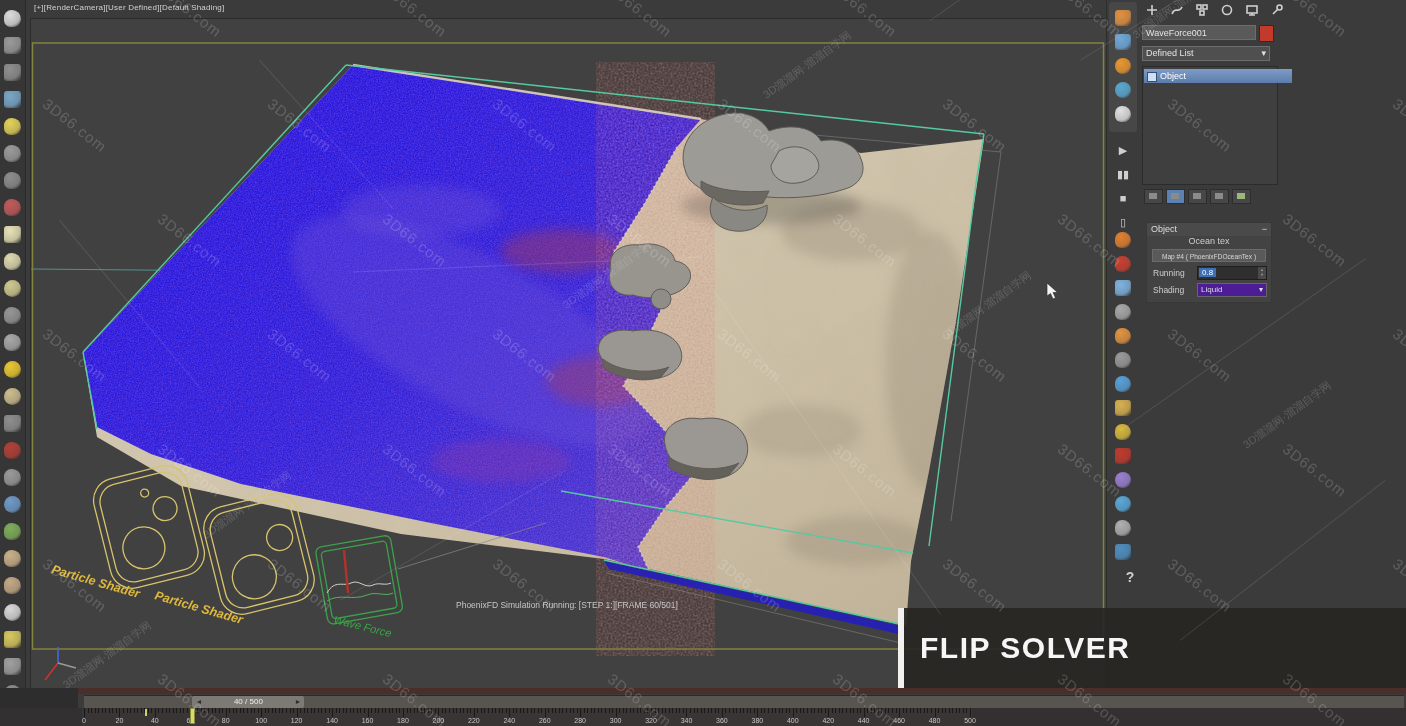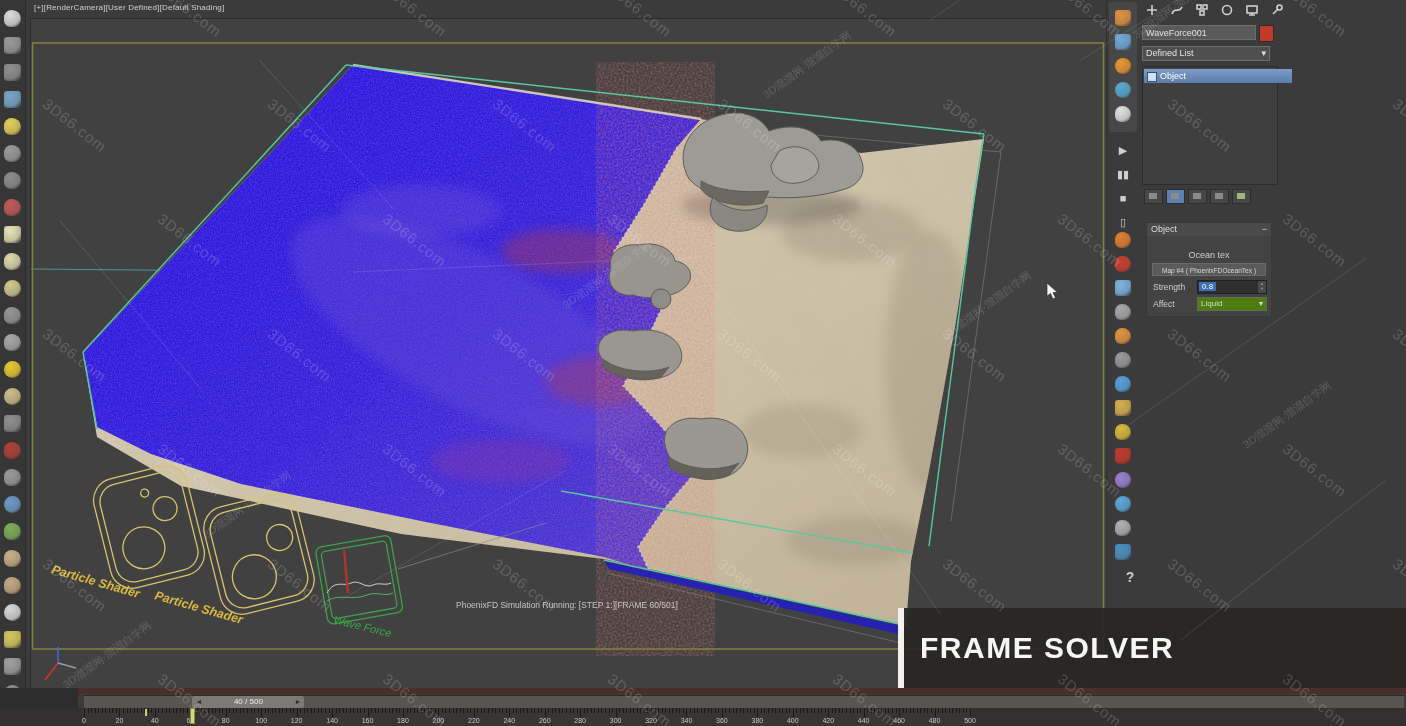--- a/index.html
+++ b/index.html
@@ -37,30 +37,30 @@
   #stack-sel{position:absolute;left:1px;top:2px;width:132px;height:14px;
              background:linear-gradient(#7f9cc6,#5b7cab);color:#fff;font-size:9px;line-height:14px;padding-left:16px;}
   #stack-sel .obj-ico{position:absolute;left:3px;top:3px;width:8px;height:8px;background:#cfe0f2;border:1px solid #35507a;}
   #stack-btns{position:absolute;left:6px;top:189px;display:flex;gap:3px;}
   .stack-btn{width:17px;height:13px;background:#474747;border:1px solid #2d2d2d;position:relative;}
   .stack-btn span{position:absolute;left:4px;top:3px;width:8px;height:6px;background:#8b8b8b;}
   .stack-btn.active{background:#5d82b2;}
   #rollout{left:8px;top:222px;width:124px;background:#434343;border:1px solid #383838;}
   #rollout-hd{height:13px;background:#4a4a4a;color:#ddd;font-size:9px;line-height:13px;padding:0 4px;
               display:flex;justify-content:space-between;}
-  .ro-center{text-align:center;color:#cfcfcf;font-size:9px;margin-top:14px;}
+  .ro-center{text-align:center;color:#cfcfcf;font-size:9px;margin-top:0;}
   #map-btn{margin:3px auto 0 auto;display:block;width:114px;height:13px;background:#5a5a5a;border:1px solid #6b6b6b;
            color:#d8d8d8;font-size:6.6px;line-height:11px;text-align:center;overflow:hidden;white-space:nowrap;}
   .ro-row{display:flex;align-items:center;margin:4px 4px 0 6px;height:13px;}
   .ro-lab{color:#cfcfcf;font-size:8.5px;width:44px;}
   #strength-spin{position:relative;flex:1;height:12px;background:#2f2f2f;border:1px solid #1f1f1f;}
   #strength-sel{position:absolute;left:1px;top:1px;height:9px;padding:0 3px;background:#3f6fb5;color:#fff;font-size:8px;line-height:9px;}
   .spin-arrows{position:absolute;right:0;top:0;width:8px;height:100%;background:#4a4a4a;color:#999;
                font-size:4px;line-height:5px;text-align:center;}
-  #affect-dd{flex:1;height:12px;background:#4d7c0f;border:1px solid #666;color:#ddd;font-size:8px;line-height:11px;
+  #affect-dd{flex:1;height:12px;background:#4c1d95;border:1px solid #666;color:#ddd;font-size:8px;line-height:11px;
              padding:0 3px;display:flex;justify-content:space-between;}
   
   #tl-maroon{left:78px;top:688px;width:1328px;height:6px;background:#4a2e2a;z-index:4;}
   #tl-corner{left:0;top:688px;width:78px;height:38px;background:#2d2d2d;z-index:4;}
   #tl-corner .red-ico{position:absolute;left:3px;top:24px;width:9px;height:9px;background:#8a2a20;border:1px solid #b04;}
   #tl-slider-row{left:78px;top:694px;width:1328px;height:14px;background:#3b3b3b;z-index:4;}
   #tl-track{position:absolute;left:6px;top:1px;width:1320px;height:12px;background:#585450;border-top:1px solid #2a2a2a;}
   #tl-handle{position:absolute;left:103px;top:0;width:112px;height:12px;background:#7d7a76;border-radius:2px;
              color:#ececec;font-size:8px;line-height:12px;text-align:center;}
   .tl-arrow{position:absolute;top:0;color:#2e2e2e;font-size:7px;line-height:12px;}
@@ -445,38 +445,38 @@
         </div>
     </div>
     <div id="rollout" class="abs">
       <div id="rollout-hd">
         <span>Object</span>
         <span>−</span>
       </div>
       <div class="ro-center">Ocean tex</div>
       <button id="map-btn">Map #4 ( PhoenixFDOceanTex )</button>
       <div class="ro-row">
-        <span class="ro-lab">Strength</span>
+        <span class="ro-lab">Running</span>
         <div id="strength-spin">
           <span id="strength-sel">0.8</span>
           <div class="spin-arrows">▲<br>▼</div>
         </div>
       </div>
       <div class="ro-row" style="margin-bottom:6px;">
-        <span class="ro-lab">Affect</span>
+        <span class="ro-lab">Shading</span>
         <div id="affect-dd">
           <span>Liquid</span>
           <span>▾</span>
         </div>
       </div>
     </div>
   </div>
 
   <div id="flip-banner" class="abs">
-    <span class="title">FRAME SOLVER</span>
+    <span class="title">FLIP SOLVER</span>
   </div>
 
   <div id="tl-maroon" class="abs"></div>
   <div id="tl-corner" class="abs">
     <div class="red-ico"></div>
   </div>
   <div id="tl-slider-row" class="abs">
     <div id="tl-track">
       <div id="tl-handle" style="left: 108.4px;">
         <span class="tl-arrow" style="left:3px;">◄</span>

